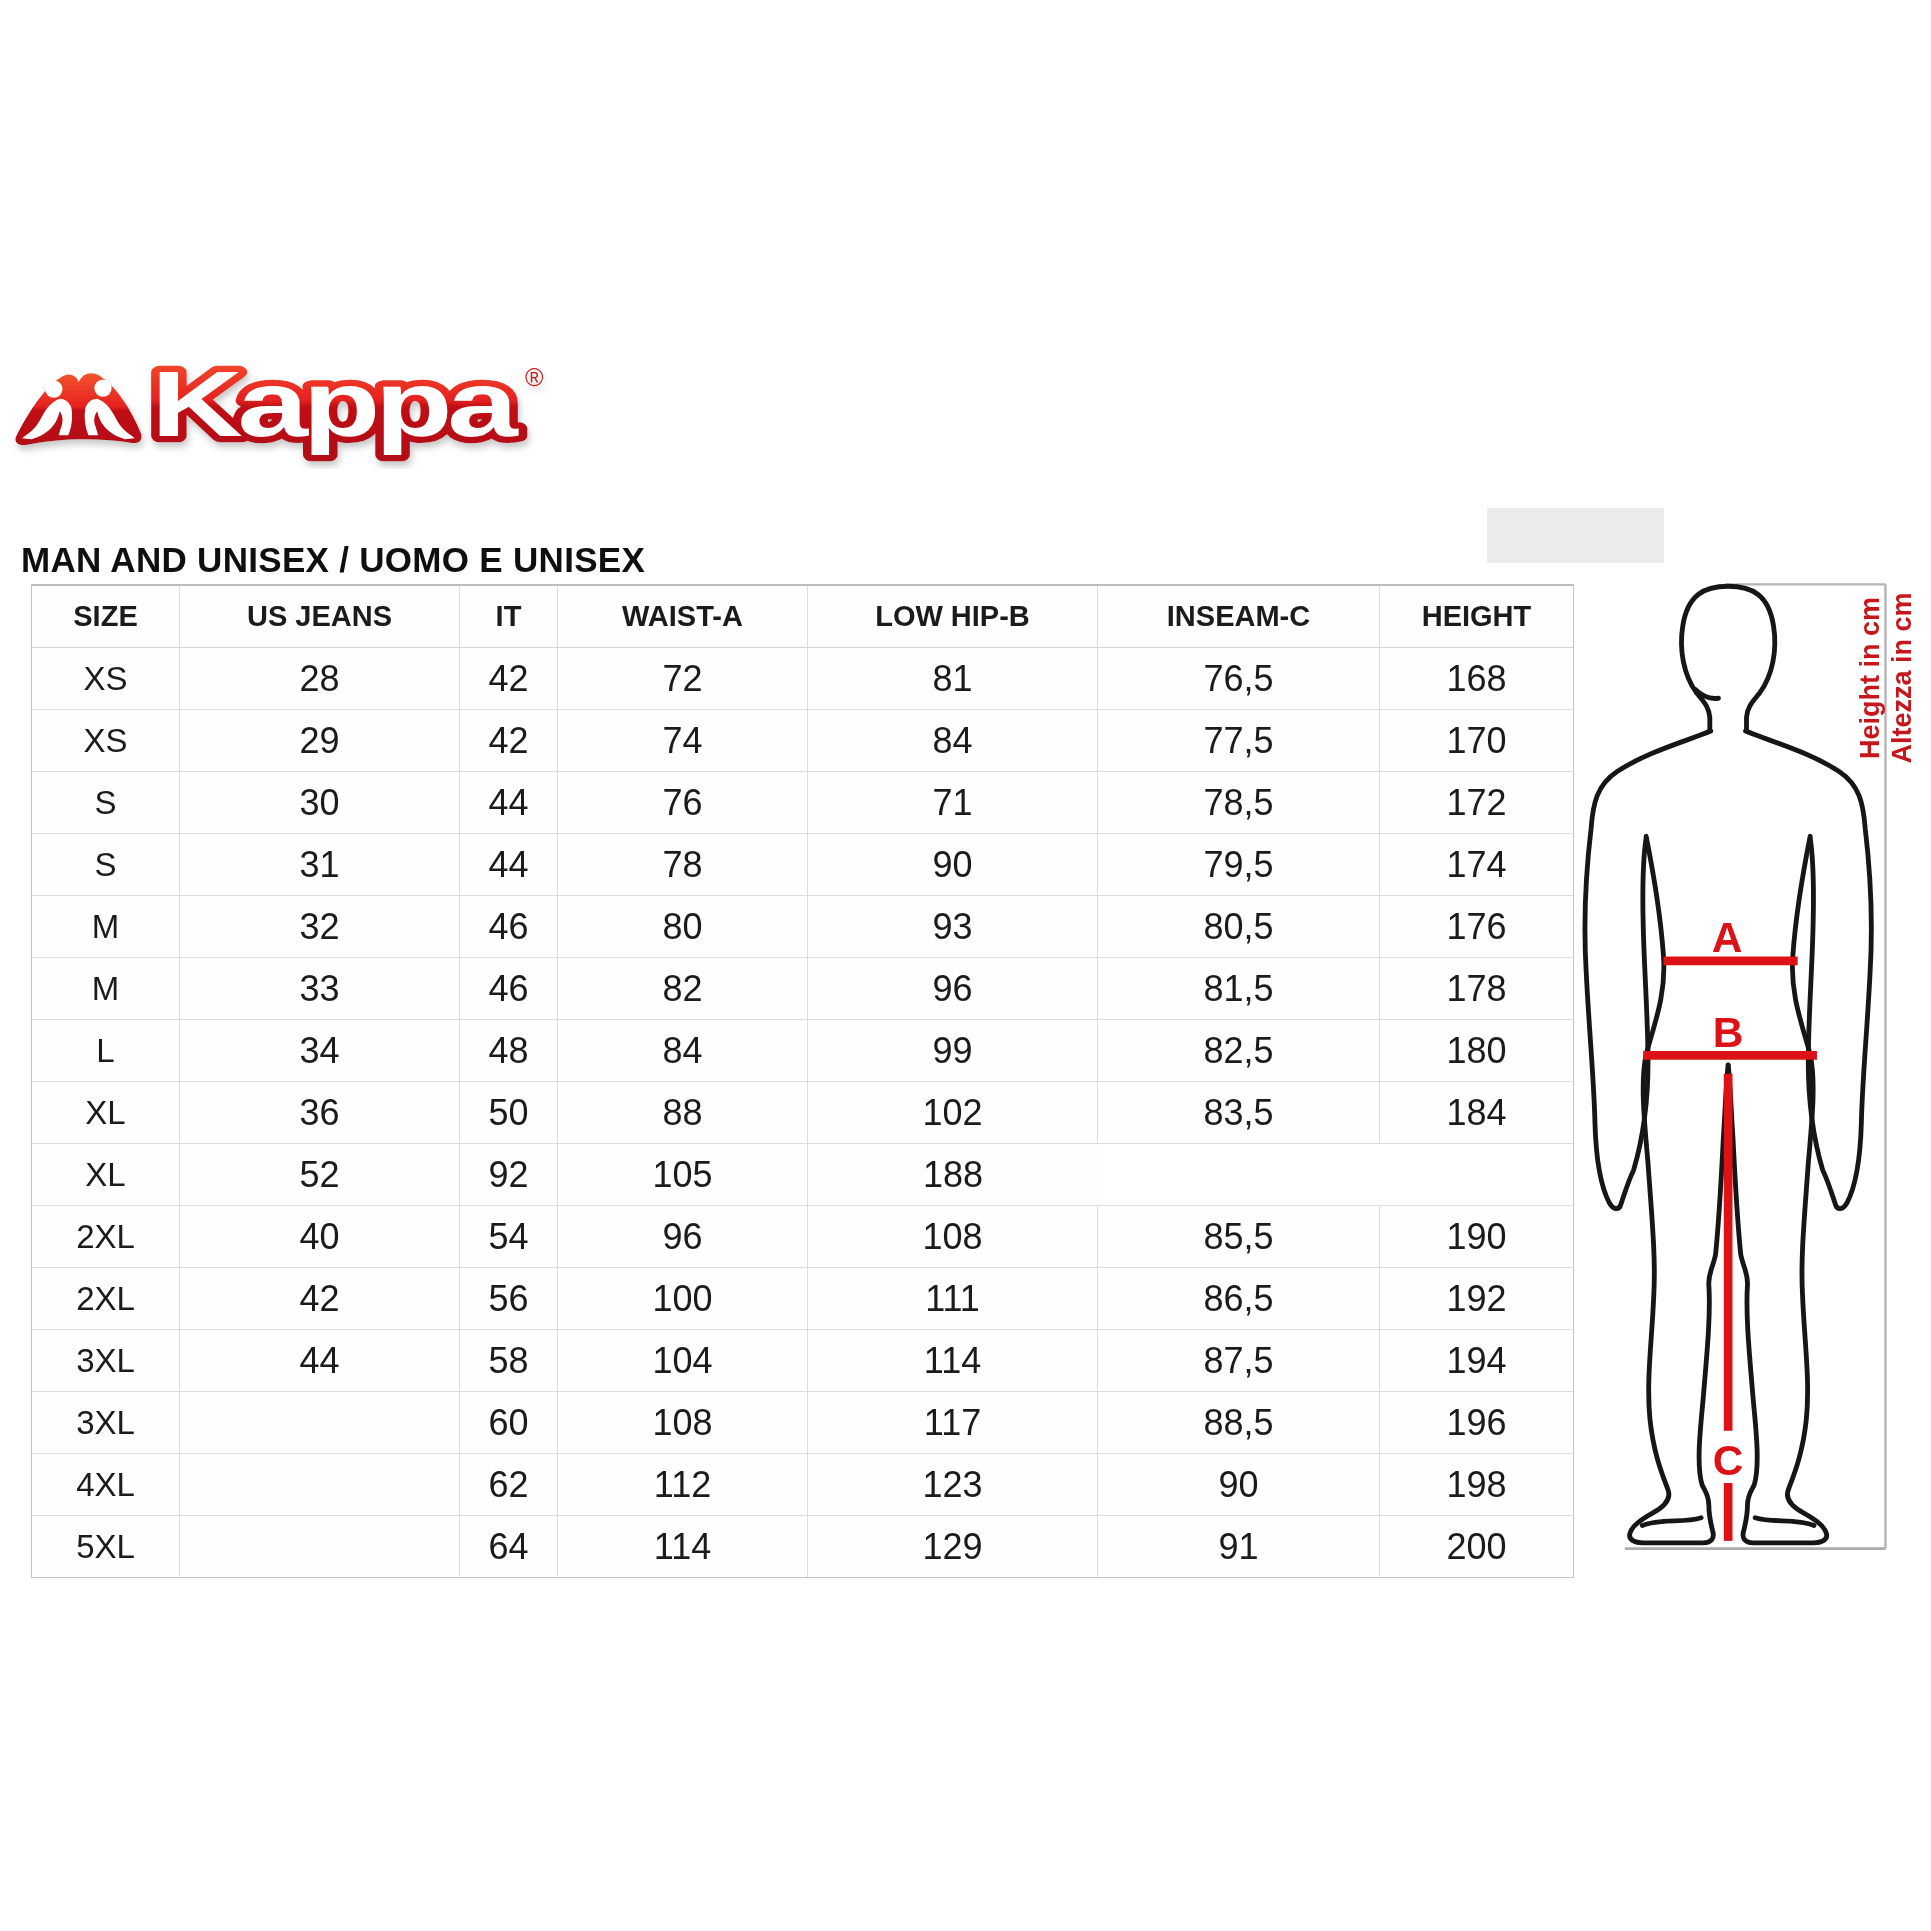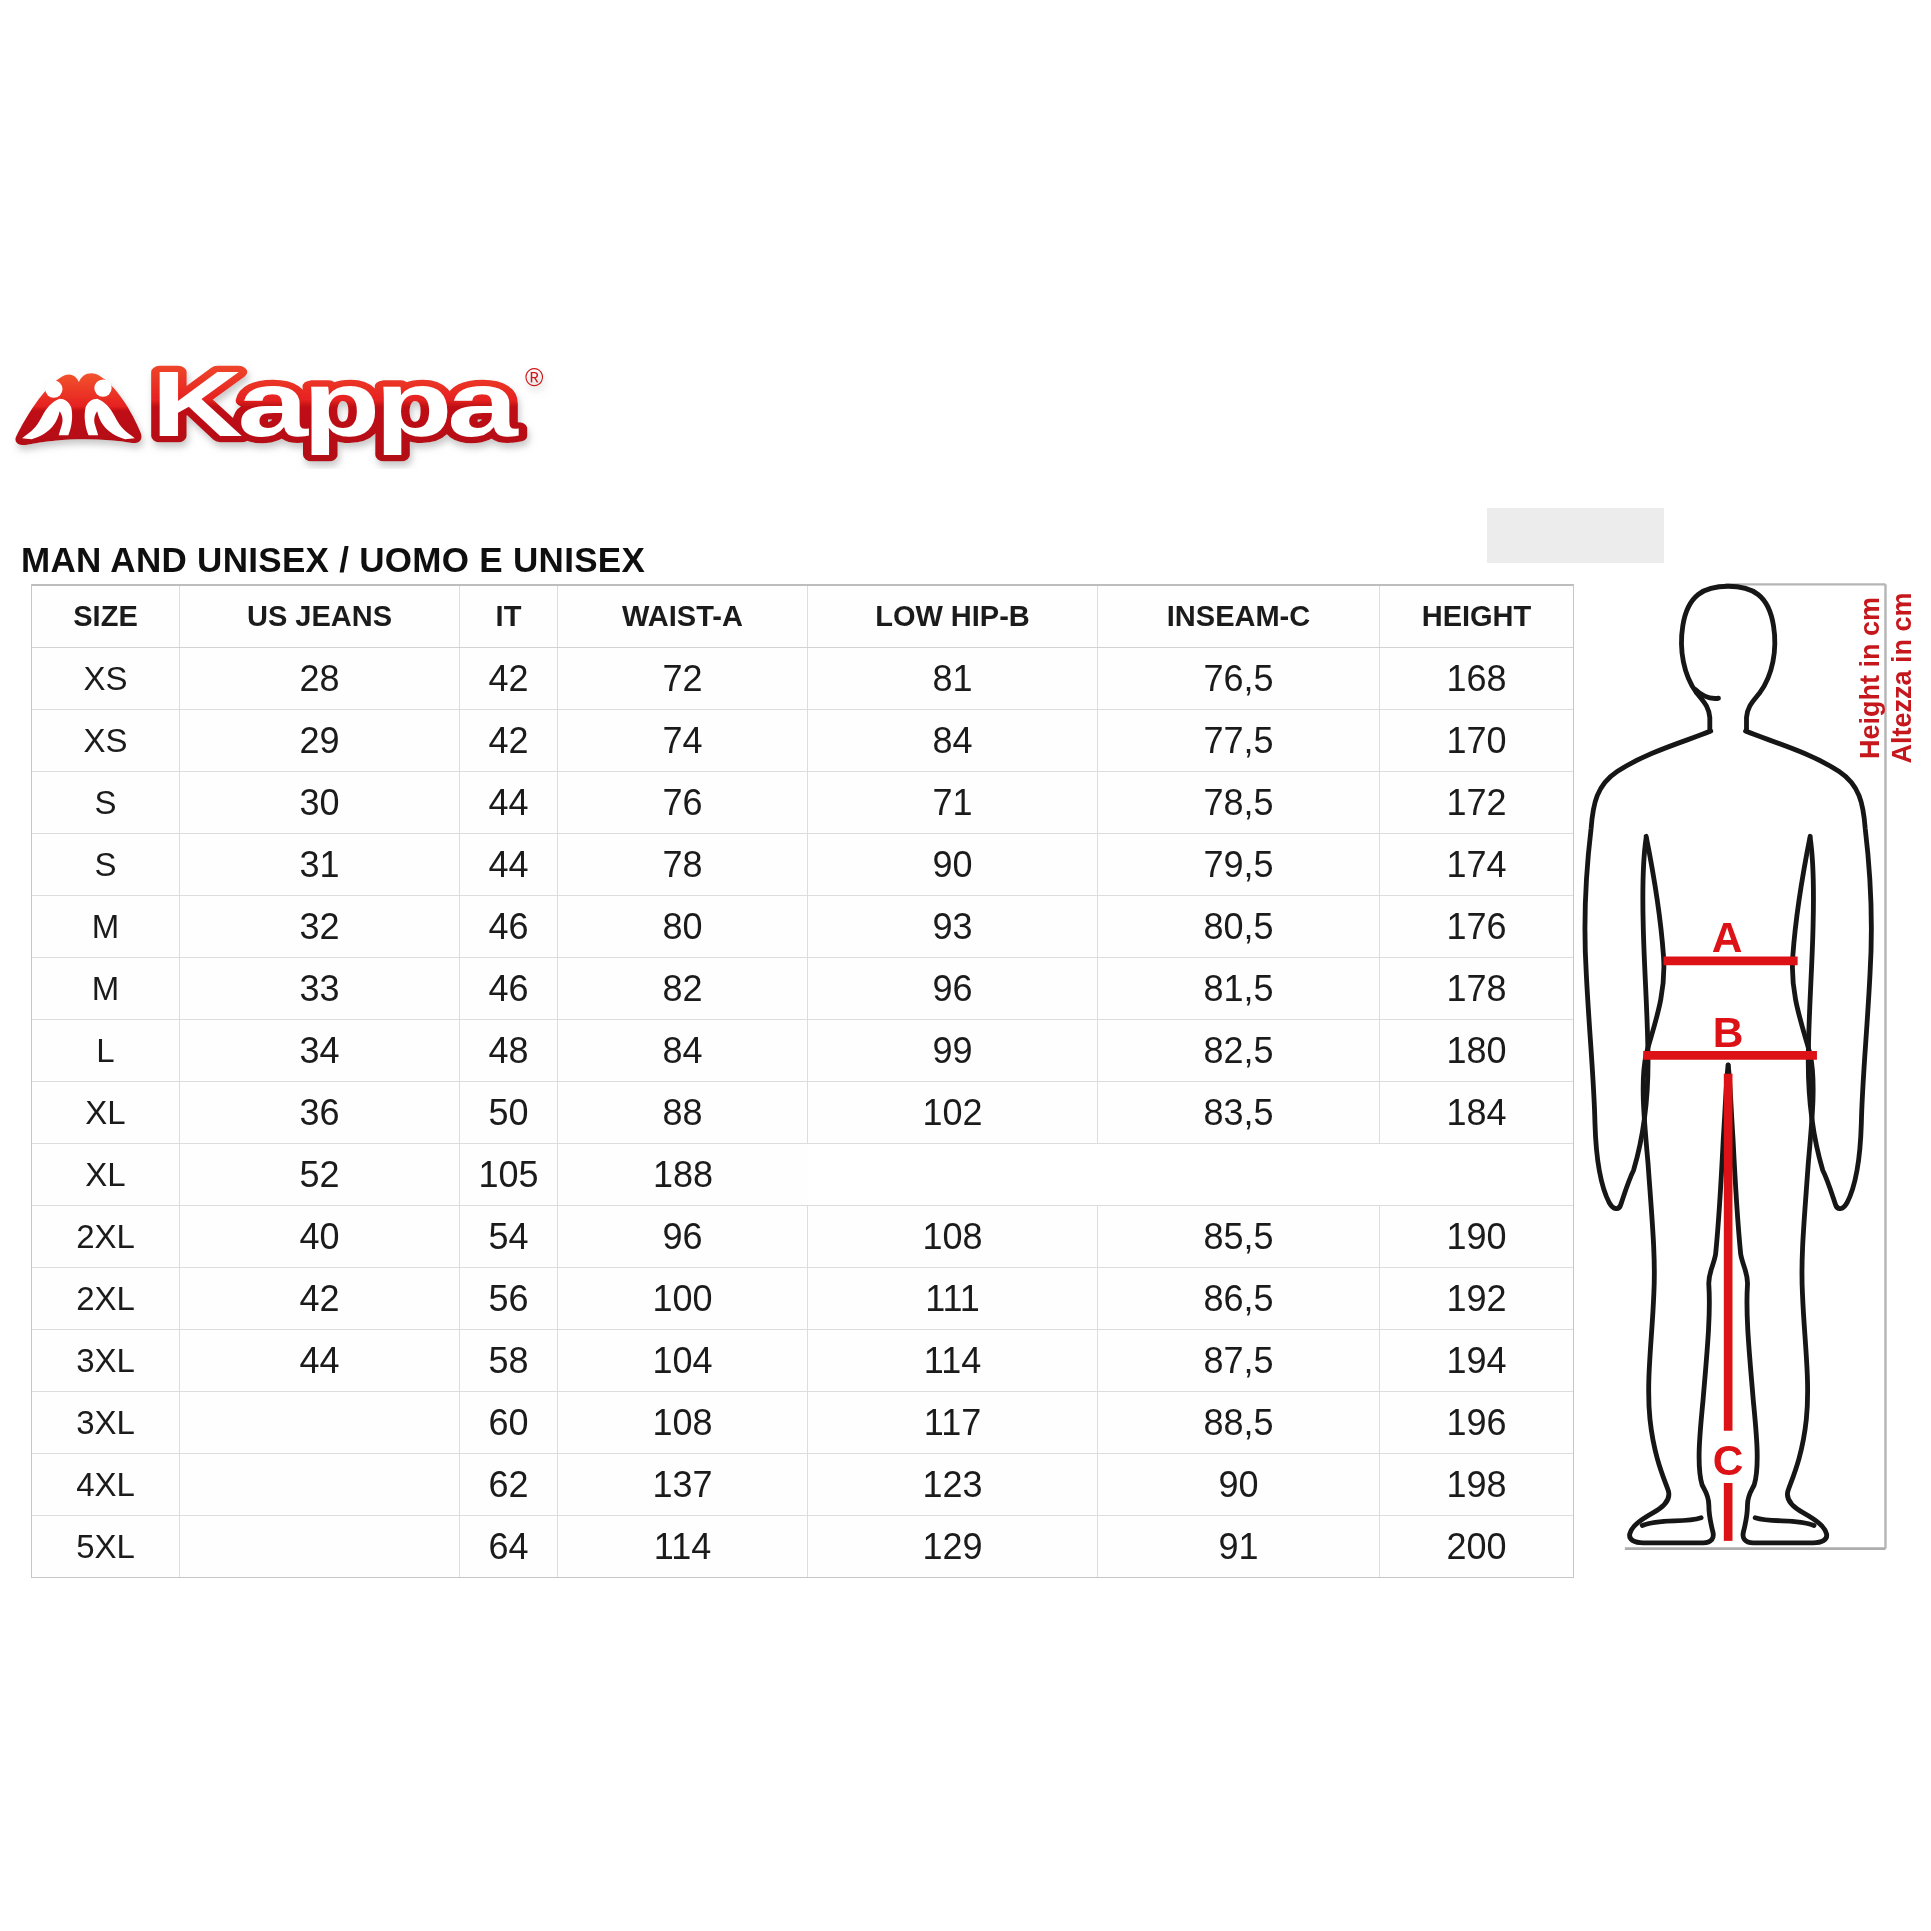--- a/index.html
+++ b/index.html
@@ -163,20 +163,21 @@
         <div class="cell">36</div>
         <div class="cell">50</div>
         <div class="cell">88</div>
         <div class="cell">102</div>
         <div class="cell">83,5</div>
         <div class="cell">184</div>
       </div>
       <div class="trow">
         <div class="cell size-col">XL</div>
         <div class="cell">52</div>
+        <div class="cell">92</div>
         <div class="cell">105</div>
         <div class="cell">188</div>
       </div>
       <div class="trow">
         <div class="cell size-col">2XL</div>
         <div class="cell">40</div>
         <div class="cell">54</div>
         <div class="cell">96</div>
         <div class="cell">108</div>
         <div class="cell">85,5</div>
@@ -206,21 +207,21 @@
         <div class="cell">60</div>
         <div class="cell">108</div>
         <div class="cell">117</div>
         <div class="cell">88,5</div>
         <div class="cell">196</div>
       </div>
       <div class="trow">
         <div class="cell size-col">4XL</div>
         <div class="cell"></div>
         <div class="cell">62</div>
-        <div class="cell">137</div>
+        <div class="cell">112</div>
         <div class="cell">123</div>
         <div class="cell">90</div>
         <div class="cell">198</div>
       </div>
       <div class="trow">
         <div class="cell size-col">5XL</div>
         <div class="cell"></div>
         <div class="cell">64</div>
         <div class="cell">114</div>
         <div class="cell">129</div>

